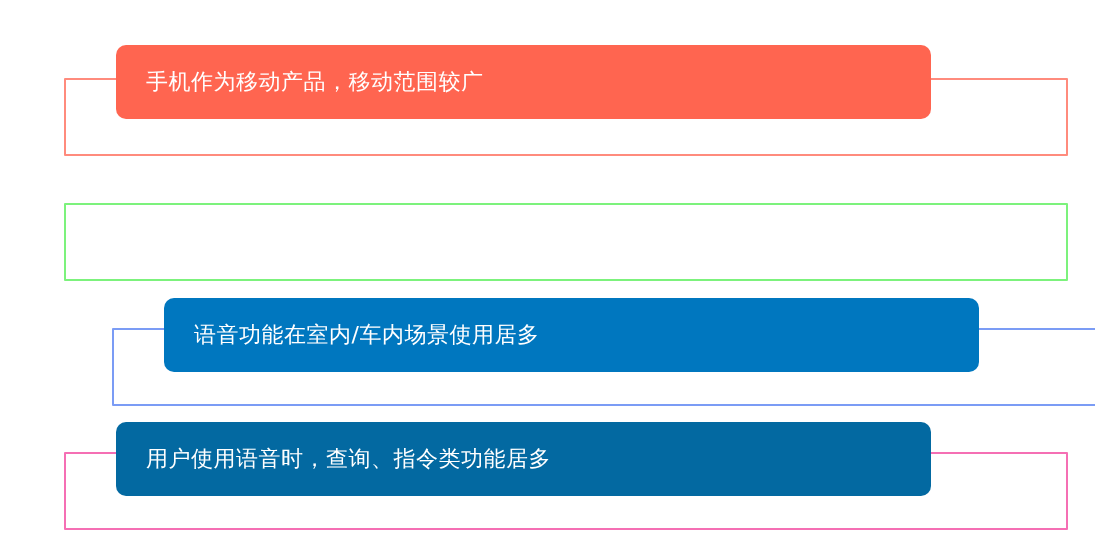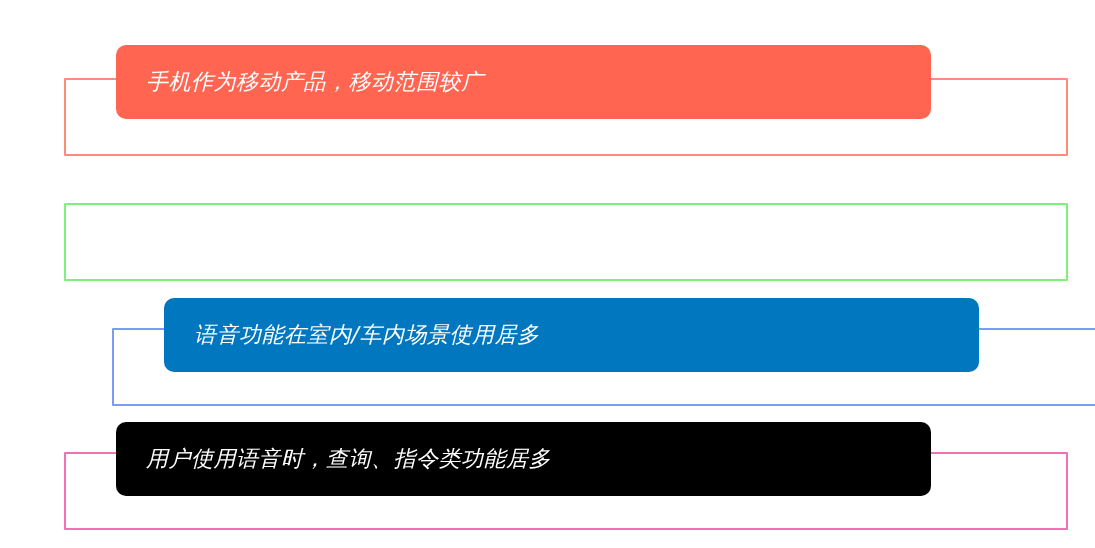--- a/index.html
+++ b/index.html
@@ -3,21 +3,21 @@
 <meta charset="utf-8">
 <style>
   html, body { margin: 0; padding: 0; background: #ffffff; }
   body { width: 1095px; height: 548px; position: relative; overflow: hidden;
          font-family: "DejaVu Sans", "Liberation Sans", sans-serif; }
   .row { position: absolute; left: 0; width: 1095px; height: 120px; }
   .frame { position: absolute; left: 64px; width: 1004px; height: 78px;
            border: 2px solid; border-radius: 1px; box-sizing: border-box; }
   .box { position: absolute; left: 116px; width: 815px; height: 74px;
          border-radius: 10px; display: flex; align-items: center;
-         padding-left: 30px; box-sizing: border-box; font-style: italic; }
+         padding-left: 30px; box-sizing: border-box; }
   .label { color: #ffffff; font-size: 22px; letter-spacing: 0.5px; white-space: nowrap; }
 </style>
 </head>
 <body>
 
 <div>
   <div class="row" id="row0" style="top:45px;">
     <div class="frame" style="top: 33px; border-color: rgb(255, 139, 125);"></div>
     <div class="box" style="top: 0px; background: rgb(255, 101, 80);">
       <span class="label">手机作为移动产品，移动范围较广</span>
@@ -27,17 +27,17 @@
     <div class="frame" style="top: 30px; border-color: rgb(124, 242, 124);"></div>
   </div>
   <div class="row" id="row2" style="top:298px;margin-left:48px;">
     <div class="frame" style="top: 30px; border-color: rgb(123, 156, 245);"></div>
     <div class="box" style="top: 0px; background: rgb(0, 119, 191);">
       <span class="label">语音功能在室内/车内场景使用居多</span>
     </div>
   </div>
   <div class="row" id="row3" style="top:422px;">
     <div class="frame" style="top: 30px; border-color: rgb(245, 111, 180);"></div>
-    <div class="box" style="top: 0px; background: #000000;">
+    <div class="box" style="top: 0px; background: #0369a1;">
       <span class="label">用户使用语音时，查询、指令类功能居多</span>
     </div>
   </div>
 </div>
 
 </body></html>

